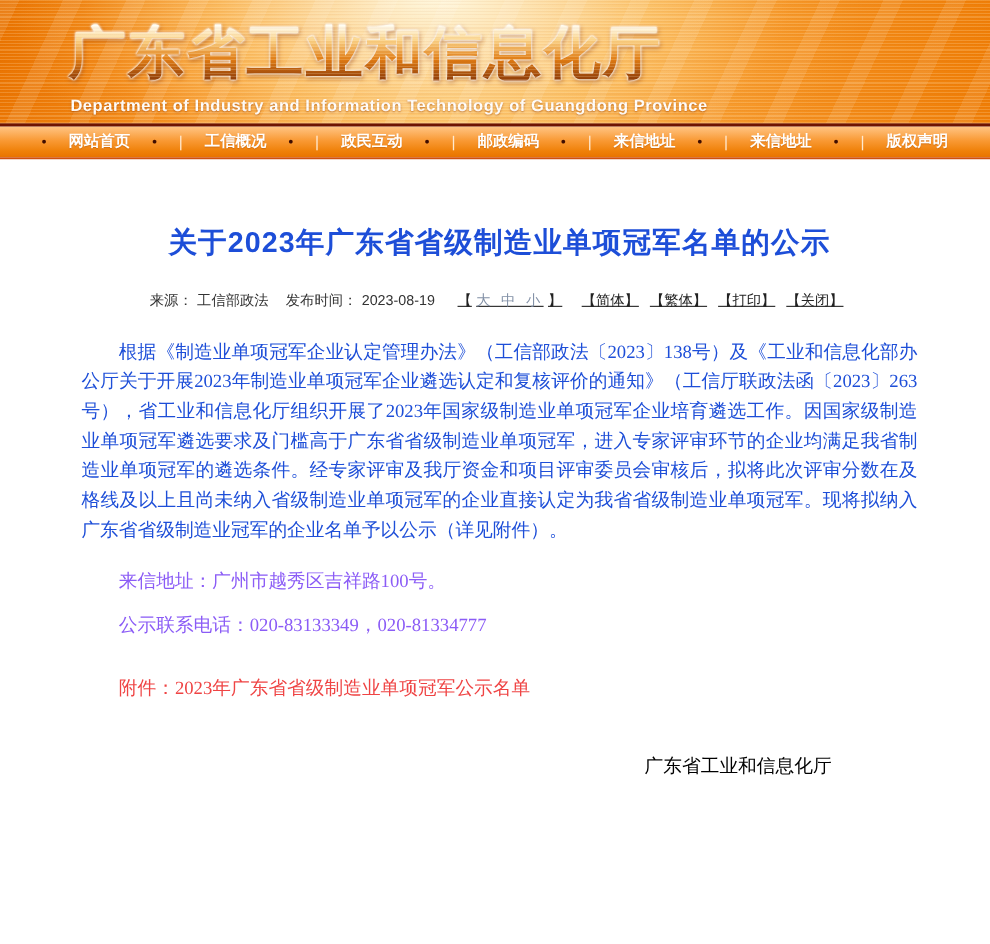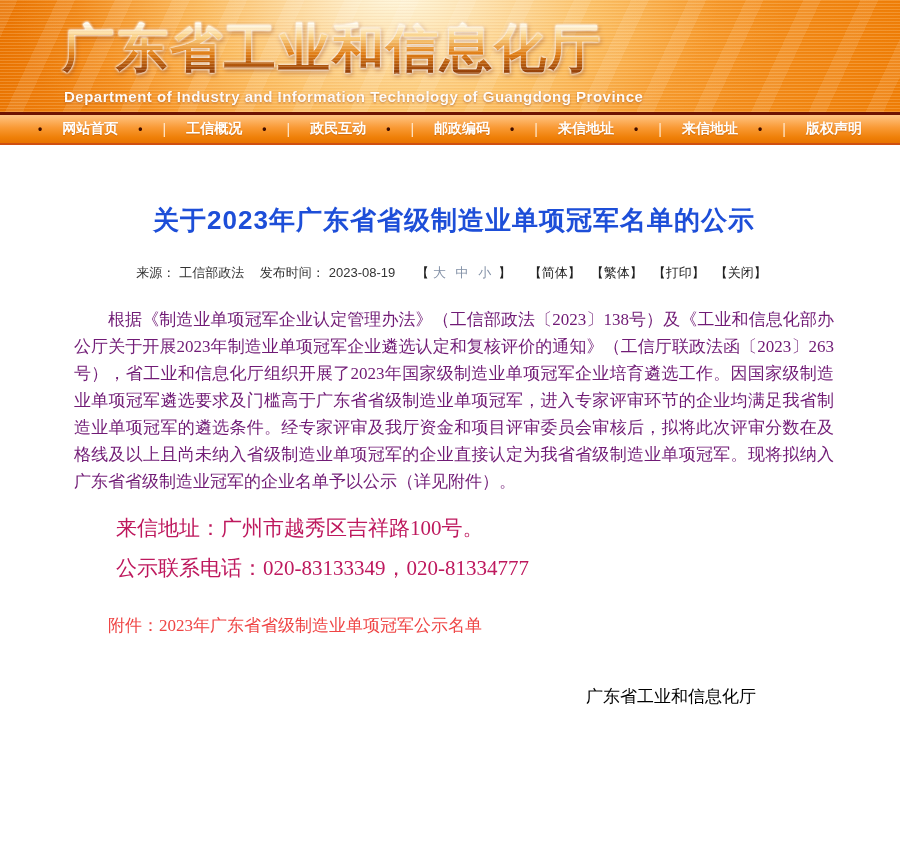--- a/index.html
+++ b/index.html
@@ -65,30 +65,30 @@
     font-family:"Liberation Sans","DejaVu Sans",sans-serif;
     font-weight:bold; font-size:26px; color:#1d4ed8; letter-spacing:1px;
     margin-bottom:26px;
   }
   .meta {
     text-align:center; font-size:13px; color:#333333; margin-bottom:24px;
     font-family:"Liberation Sans","DejaVu Sans",sans-serif;
   }
   .meta span { margin:0 2px; }
   .meta .gap { margin-right:10px; }
-  .meta .tool { cursor:pointer; color:#222222; margin:0 5px; }
+  .meta .tool { cursor:pointer; color:#222222; margin:0 5px;text-decoration:underline; }
   .size-opts { color:#8290a6; letter-spacing:3px; }
 
   .para {
-    font-size:17px; line-height:27px; color:#701a75;
+    font-size:17px; line-height:27px; color:#1d4ed8;
     text-align:justify; text-indent:2em; margin-bottom:20px;
   }
   .contact-block { margin-top:6px; }
   .contact-line {
-    font-size:21px; line-height:27px; color:#be185d;
+    font-size:17px; line-height:27px; color:#8b5cf6;
     text-indent:2em; margin-bottom:13px;
   }
   .attachment {
     font-size:17px; line-height:27px; color:#ef4444;
     text-indent:2em; margin-top:30px; cursor:pointer;
   }
   .signature { margin-top:44px; text-align:right; padding-right:78px; }
   .signature .sig-inner { display:inline-block; text-align:center; }
   .sig-dept { font-size:17px; line-height:27px; color:#000000; }
 </style>

